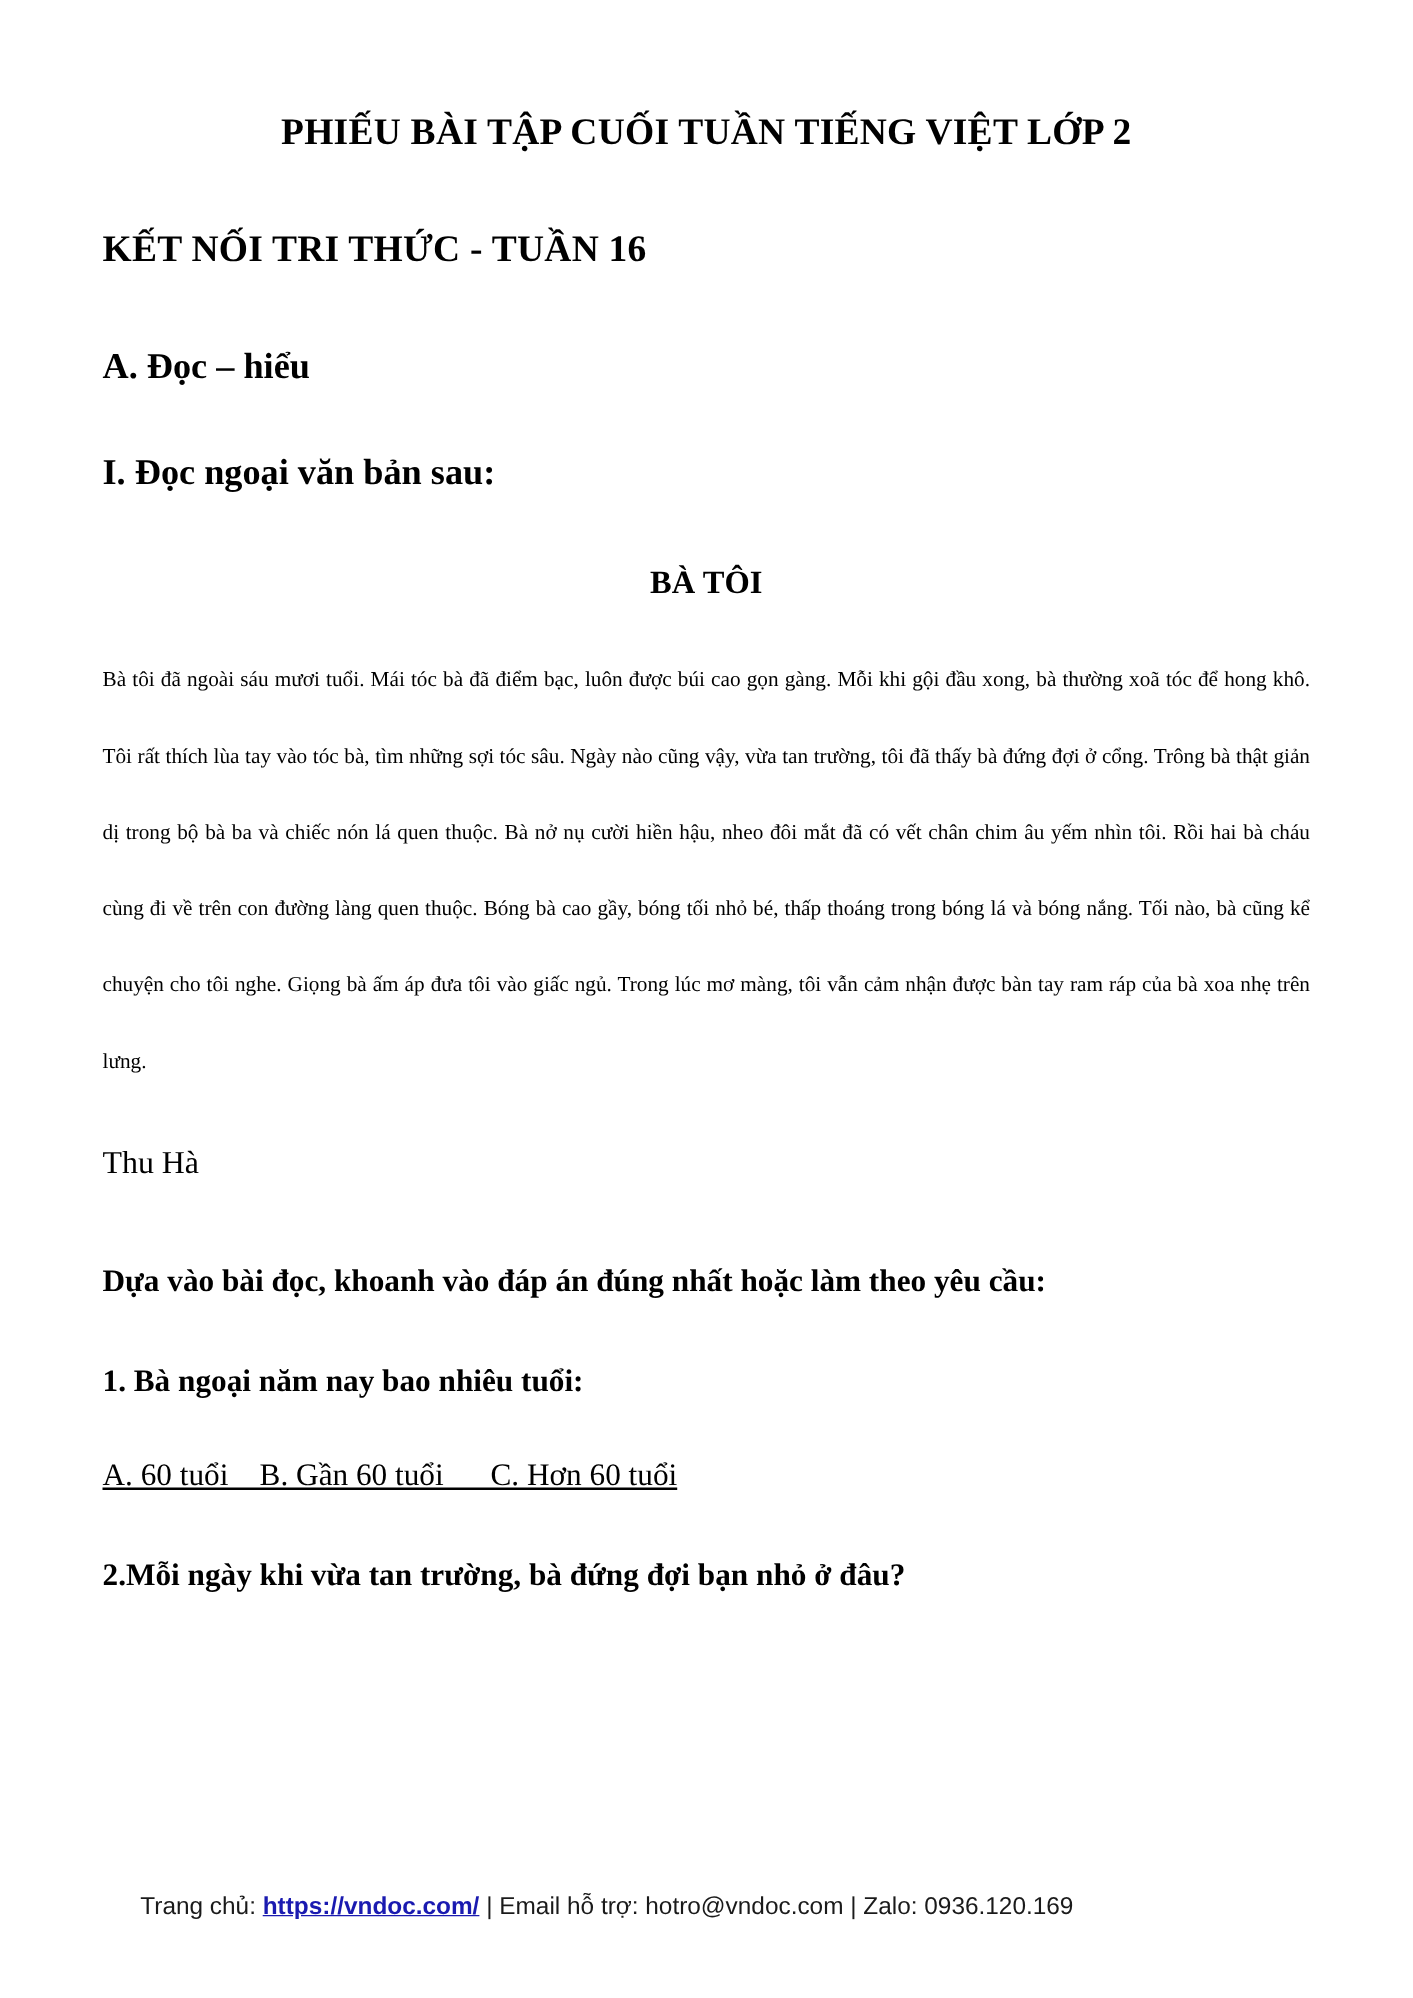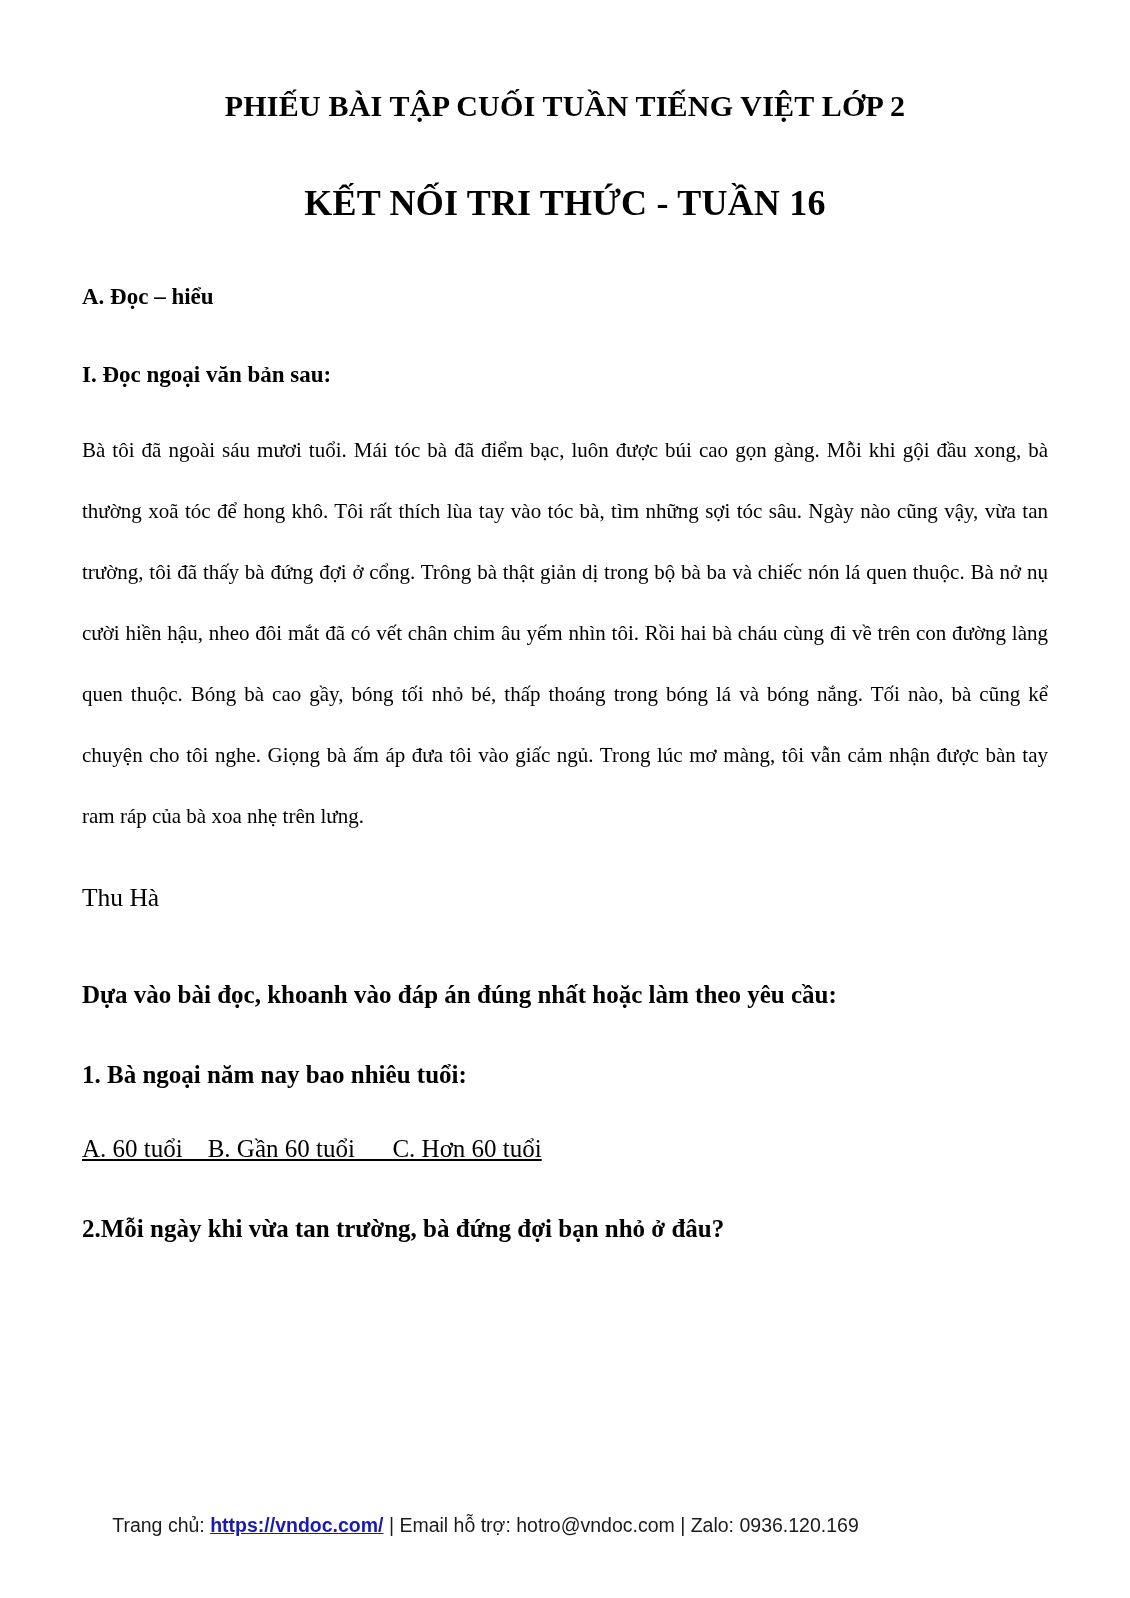--- a/index.html
+++ b/index.html
@@ -36,50 +36,49 @@
   .doc-title {
     text-align: center;
     font-weight: bold;
     font-size: 30px;
     letter-spacing: 0.2px;
     margin: 0;
     padding-top: 88px;
     line-height: 1.2;
   }
   .doc-subtitle {
-    text-align: center;
     font-weight: bold;
-    font-size: 36px;
+    font-size: 30px;
     letter-spacing: 0.2px;
     margin: 0;
     padding-top: 58px;
     line-height: 1.2;
   }
 
   .section-label {
     font-weight: bold;
-    font-size: 23px;
+    font-size: 29px;
     margin: 0;
     line-height: 1.2;
   }
   .section-a { padding-top: 58px; }
   .section-i { padding-top: 50px; }
 
   .story-title {
     text-align: center;
     font-weight: bold;
     font-size: 26px;
     margin: 0;
     padding-top: 54px;
     line-height: 1.2;
   }
 
   
   .story-body {
-    font-size: 21px;
+    font-size: 17px;
     text-align: justify;
     text-justify: inter-word;
     line-height: 61px;
     margin: 0;
     padding-top: 32px;
   }
 
   .author {
     font-size: 25.5px;
     margin: 0;
@@ -140,20 +139,21 @@
   <div class="content">
 
     <h1 class="doc-title">PHIẾU BÀI TẬP CUỐI TUẦN TIẾNG VIỆT LỚP 2</h1>
 
     <h2 class="doc-subtitle">KẾT NỐI TRI THỨC - TUẦN 16</h2>
 
     <p class="section-label section-a">A. Đọc – hiểu</p>
 
     <p class="section-label section-i">I. Đọc ngoại văn bản sau:</p>
 
+    <p class="story-title">BÀ TÔI</p>
 
     <p class="story-body">Bà tôi đã ngoài sáu mươi tuổi. Mái tóc bà đã điểm bạc, luôn được búi cao gọn gàng. Mỗi khi gội đầu xong, bà thường xoã tóc để hong khô. Tôi rất thích lùa tay vào tóc bà, tìm những sợi tóc sâu. Ngày nào cũng vậy, vừa tan trường, tôi đã thấy bà đứng đợi ở cổng. Trông bà thật giản dị trong bộ bà ba và chiếc nón lá quen thuộc. Bà nở nụ cười hiền hậu, nheo đôi mắt đã có vết chân chim âu yếm nhìn tôi. Rồi hai bà cháu cùng đi về trên con đường làng quen thuộc. Bóng bà cao gầy, bóng tối nhỏ bé, thấp thoáng trong bóng lá và bóng nắng. Tối nào, bà cũng kể chuyện cho tôi nghe. Giọng bà ấm áp đưa tôi vào giấc ngủ. Trong lúc mơ màng, tôi vẫn cảm nhận được bàn tay ram ráp của bà xoa nhẹ trên lưng.</p>
 
     <p class="author">Thu Hà</p>
 
     <p class="instruction">Dựa vào bài đọc, khoanh vào đáp án đúng nhất hoặc làm theo yêu cầu:</p>
 
     <p class="question">1. Bà ngoại năm nay bao nhiêu tuổi:</p>
 
     <p class="options">A. 60 tuổi    B. Gần 60 tuổi      C. Hơn 60 tuổi</p>

